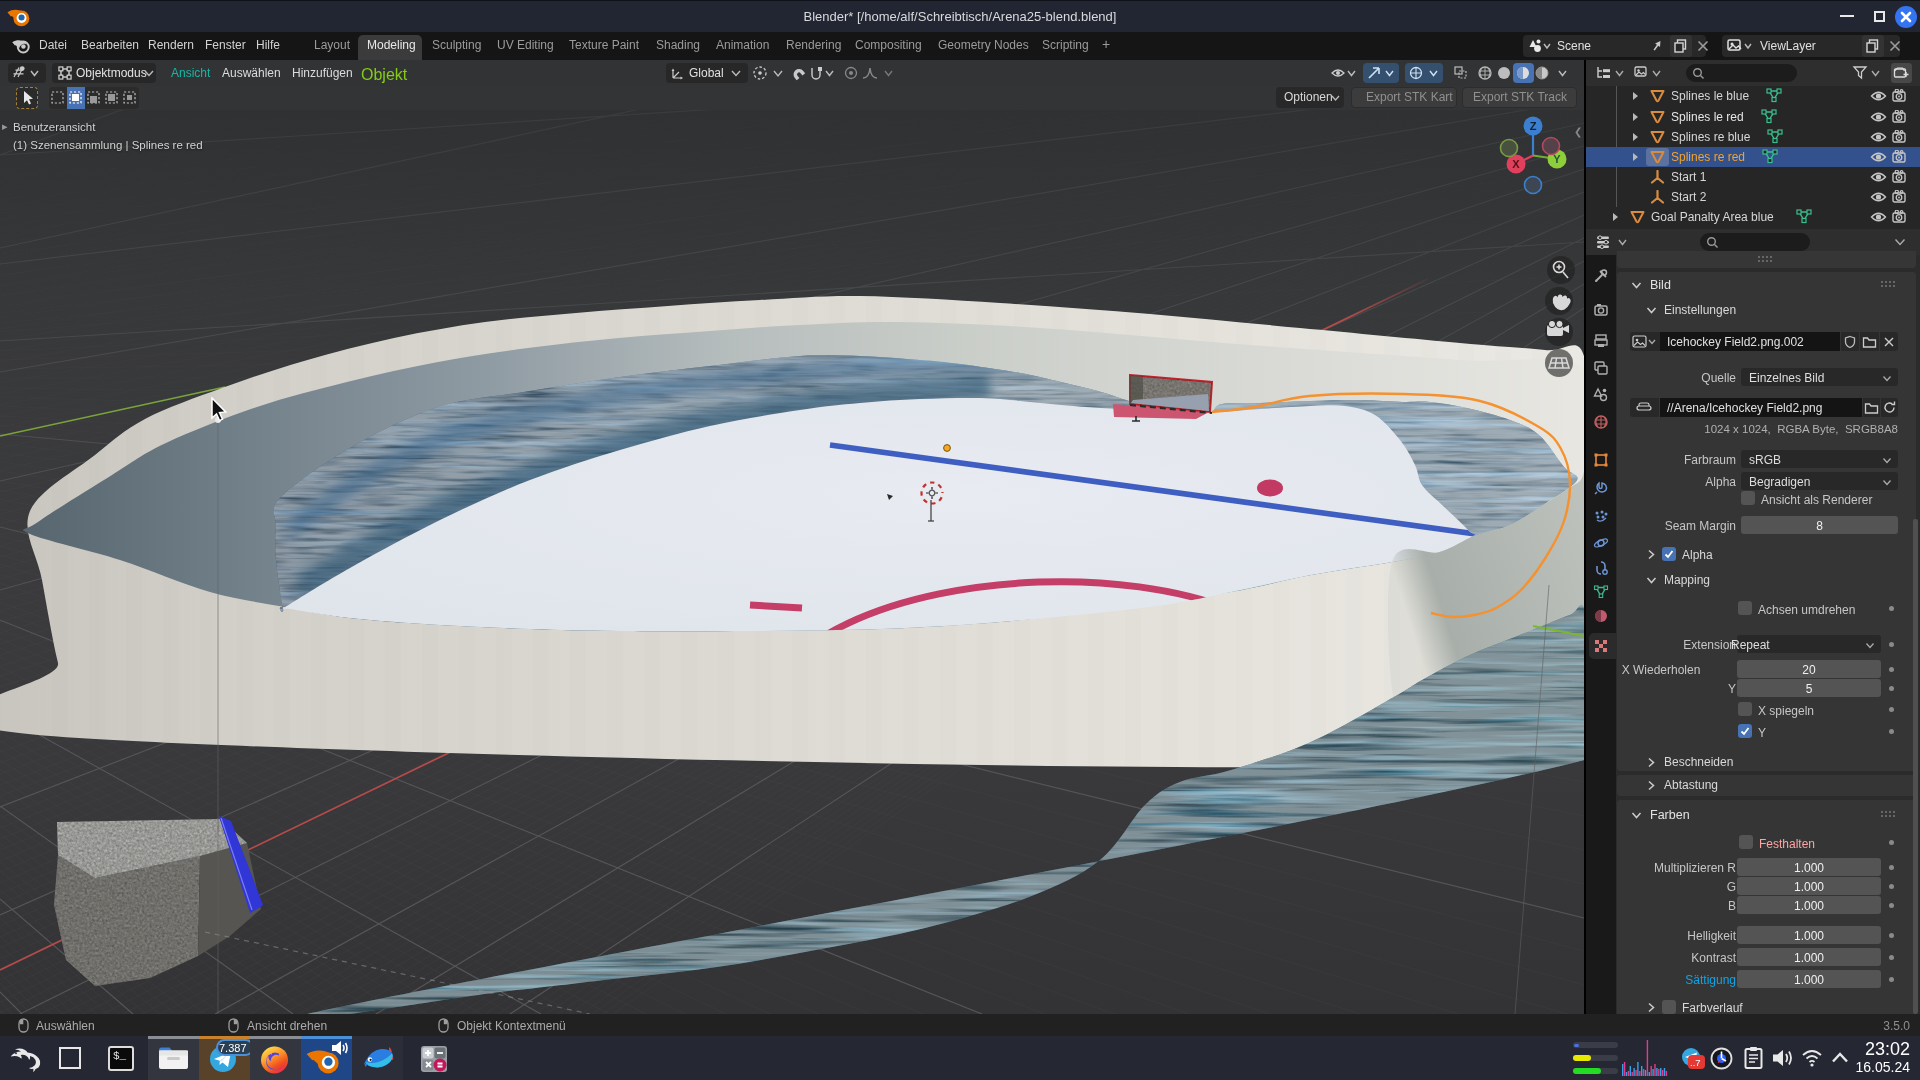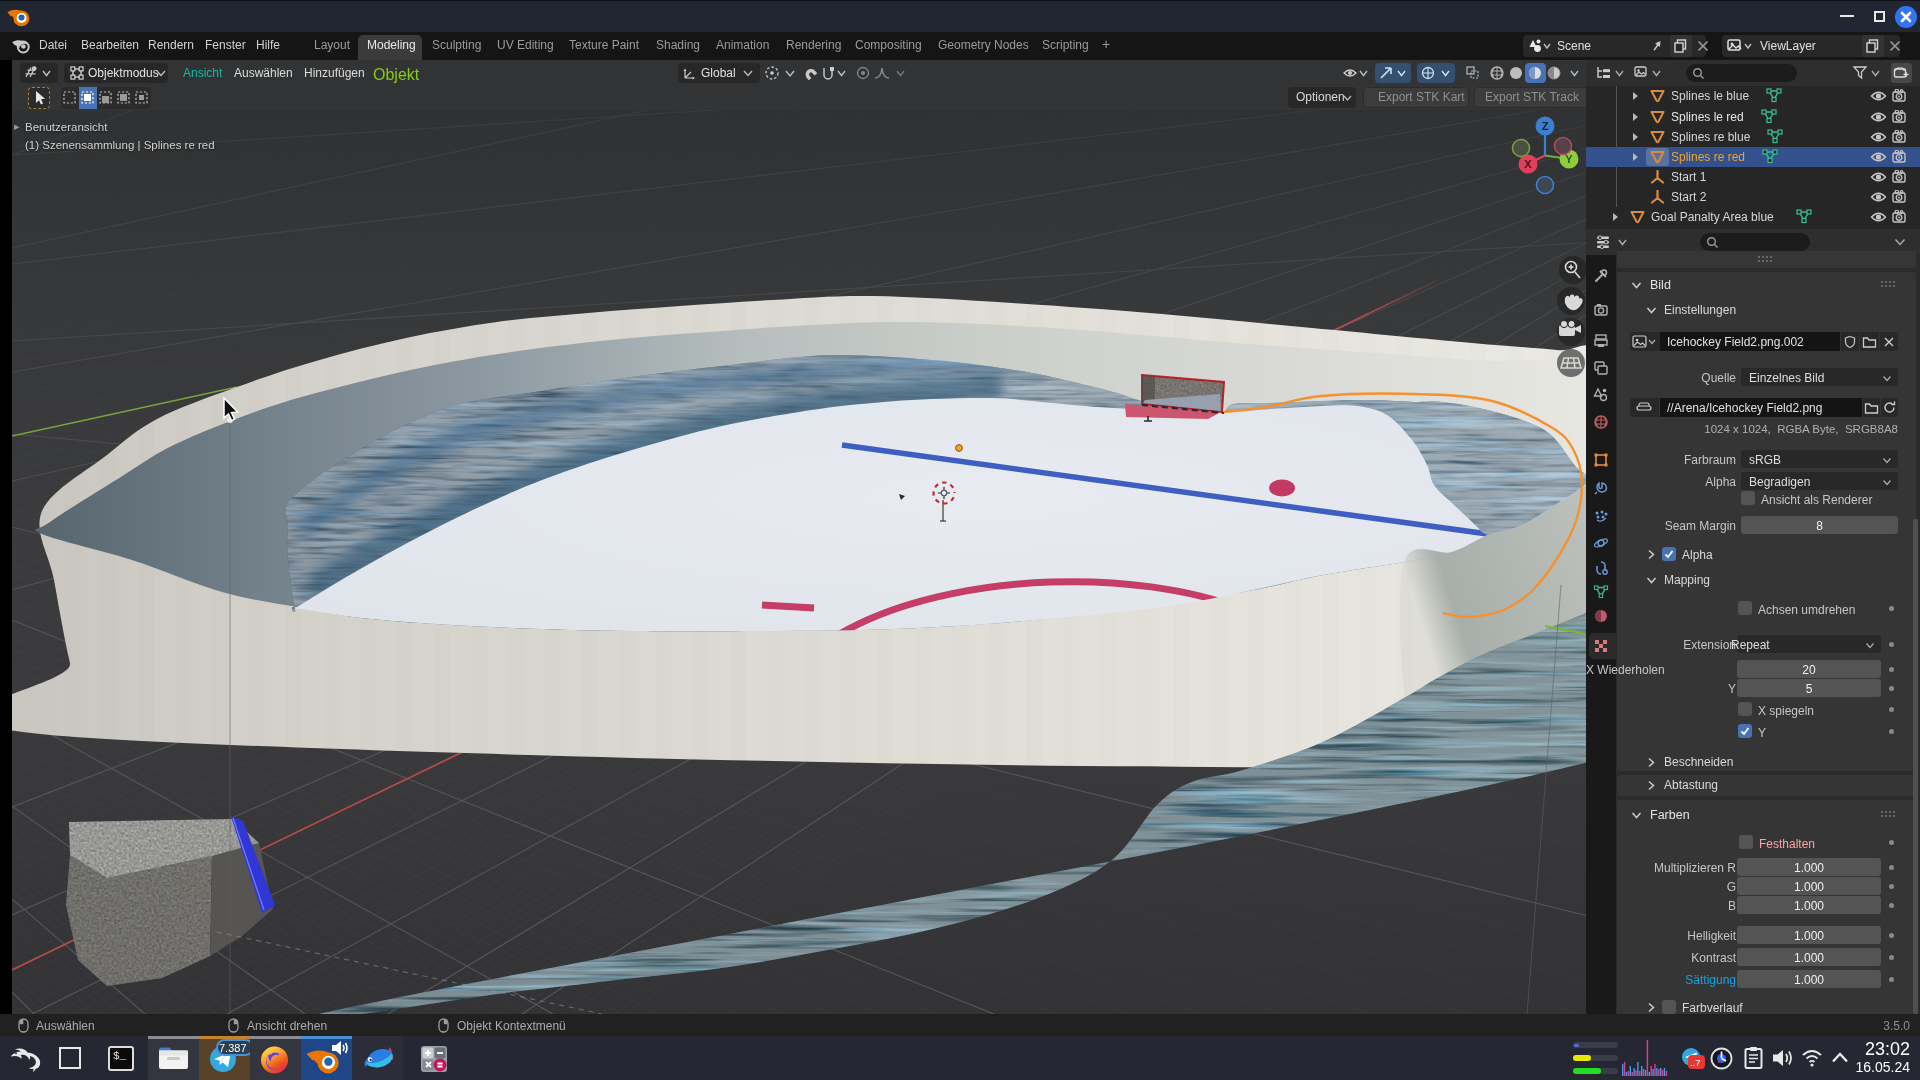--- a/index.html
+++ b/index.html
@@ -13,21 +13,21 @@
 
 
 #menubar { position:absolute; left:0; top:32px; width:1920px; height:28px; background:#151515; }
 .menuitem { position:absolute; top:6px; font-size:12px; color:#d2d2d2; }
 .wstab { position:absolute; top:6px; font-size:12px; color:#9b9b9b; }
 .wstab.active { color:#e8e8e8; }
 #tabactivebg { position:absolute; left:358px; top:3px; width:64px; height:25px; background:#3b3b3b; border-radius:5px 5px 0 0; }
 
 
 #main { position:absolute; left:0; top:60px; width:1920px; height:954px; }
-#viewport { position:absolute; left:12px; top:0; width:1584px; height:954px; overflow:hidden;
+#viewport { position:absolute; left:0; top:0; width:1584px; height:954px; overflow:hidden;
   background:linear-gradient(180deg,#2e2f30 0%,#37383a 25%,#3b3b3e 50%,#39393c 75%,#333336 100%); }
 #vpheader { position:absolute; left:0; top:0; width:1584px; height:26px; background:#323334; }
 #vptools { position:absolute; left:0; top:26px; width:1584px; height:24px; background:#333435; }
 
 
 #rightcol { position:absolute; left:1586px; top:0; width:334px; height:954px; background:#252525; }
 #outliner { position:absolute; left:0; top:0; width:334px; height:168px; background:#262626; }
 #properties { position:absolute; left:0; top:169px; width:334px; height:785px; background:#2b2b2b; }
 
 
@@ -38,20 +38,21 @@
 </head>
 <body>
 <div id="titlebar">
   <svg class="abs" style="left:7px;top:5px" width="23" height="21" viewBox="0 0 24 22">
     <circle cx="15" cy="13" r="8.3" fill="#ea7600"></circle>
     <path d="M0.5 6.5 C6 2.8 13 3.2 17.5 6.8 L20.5 10 C14 7.6 8.5 8.4 4 11 Z" fill="#ea7600"></path>
     <path d="M0.5 6.5 L9.5 14.5 C10.8 11.8 12.5 10 15 9 L19 7.5 C13 6.2 5.5 6.2 0.5 6.5 Z" fill="#ea7600"></path>
     <circle cx="15.2" cy="12.5" r="5.2" fill="#fff"></circle>
     <circle cx="15.2" cy="12" r="3.2" fill="#1f65b0"></circle>
   </svg>
+  <div id="titletext">Blender* [/home/alf/Schreibtisch/Arena25-blend.blend]</div>
   <div class="abs" style="left:1840px;top:14px;width:14px;height:2px;background:#e8e8e8"></div>
   <div class="abs" style="left:1874px;top:10px;width:11px;height:11px;border:2px solid #e8e8e8"></div>
   <svg class="abs" style="left:1895px;top:5px" width="22" height="22" viewBox="0 0 22 22">
     <circle cx="11" cy="11" r="11" fill="#3574f0"></circle>
     <path d="M7 7 L15 15 M15 7 L7 15" stroke="#fff" stroke-width="2.6" stroke-linecap="round"></path>
   </svg>
 </div>
 <div id="menubar">
   <svg class="abs" style="left:12px;top:5px" width="18" height="17" viewBox="0 0 24 22">
     <circle cx="15" cy="13" r="7.3" fill="none" stroke="#c9c9c9" stroke-width="2.6"></circle>
@@ -862,21 +863,21 @@
         <div class="abs" style="left:152px;top:372px;width:14px;height:14px;background:#545454;border-radius:3px"></div>
         <div class="abs" style="left:172px;top:374px;font-size:12px;color:#c6c6c6">Achsen umdrehen</div>
         <div class="abs" style="left:303px;top:377px;width:5px;height:5px;border-radius:50%;background:#8a8a8a"></div>
         <div class="abs" style="left:0px;top:409px;width:150px;text-align:right;font-size:12px;color:#c6c6c6">Extension</div>
         <div class="abs" style="left:151px;top:406px;width:144px;height:18px;background:#282828;border-radius:3px"></div>
         <div class="abs" style="left:145px;top:409px;font-size:12px;color:#dedede">Repeat</div>
         <svg class="abs" style="left:279px;top:413px" width="10" height="8" viewBox="0 0 10 8">
           <path d="M1.5 1.5 l3.5 4 l3.5 -4" fill="none" stroke="#aaa" stroke-width="1.3"></path>
         </svg>
         <div class="abs" style="left:303px;top:413px;width:5px;height:5px;border-radius:50%;background:#8a8a8a"></div>
-        <div class="abs" style="left:0px;top:434px;width:150px;text-align:left;font-size:12px;color:#c6c6c6">X Wiederholen</div>
+        <div class="abs" style="left:0px;top:434px;width:150px;text-align:center;font-size:12px;color:#c6c6c6">X Wiederholen</div>
         <div class="abs" style="left:151px;top:431px;width:144px;height:18px;background:#545454;border-radius:3px"></div>
         <div class="abs" style="left:151px;top:434px;width:144px;text-align:center;font-size:12px;color:#f0f0f0">20</div>
         <div class="abs" style="left:303px;top:438px;width:5px;height:5px;border-radius:50%;background:#8a8a8a"></div>
         <div class="abs" style="left:0px;top:453px;width:150px;text-align:right;font-size:12px;color:#c6c6c6">Y</div>
         <div class="abs" style="left:151px;top:450px;width:144px;height:18px;background:#545454;border-radius:3px"></div>
         <div class="abs" style="left:151px;top:453px;width:144px;text-align:center;font-size:12px;color:#f0f0f0">5</div>
         <div class="abs" style="left:303px;top:457px;width:5px;height:5px;border-radius:50%;background:#8a8a8a"></div>
         <div class="abs" style="left:152px;top:473px;width:14px;height:14px;background:#545454;border-radius:3px"></div>
         <div class="abs" style="left:172px;top:475px;font-size:12px;color:#c6c6c6">X spiegeln</div>
         <div class="abs" style="left:303px;top:478px;width:5px;height:5px;border-radius:50%;background:#8a8a8a"></div>

